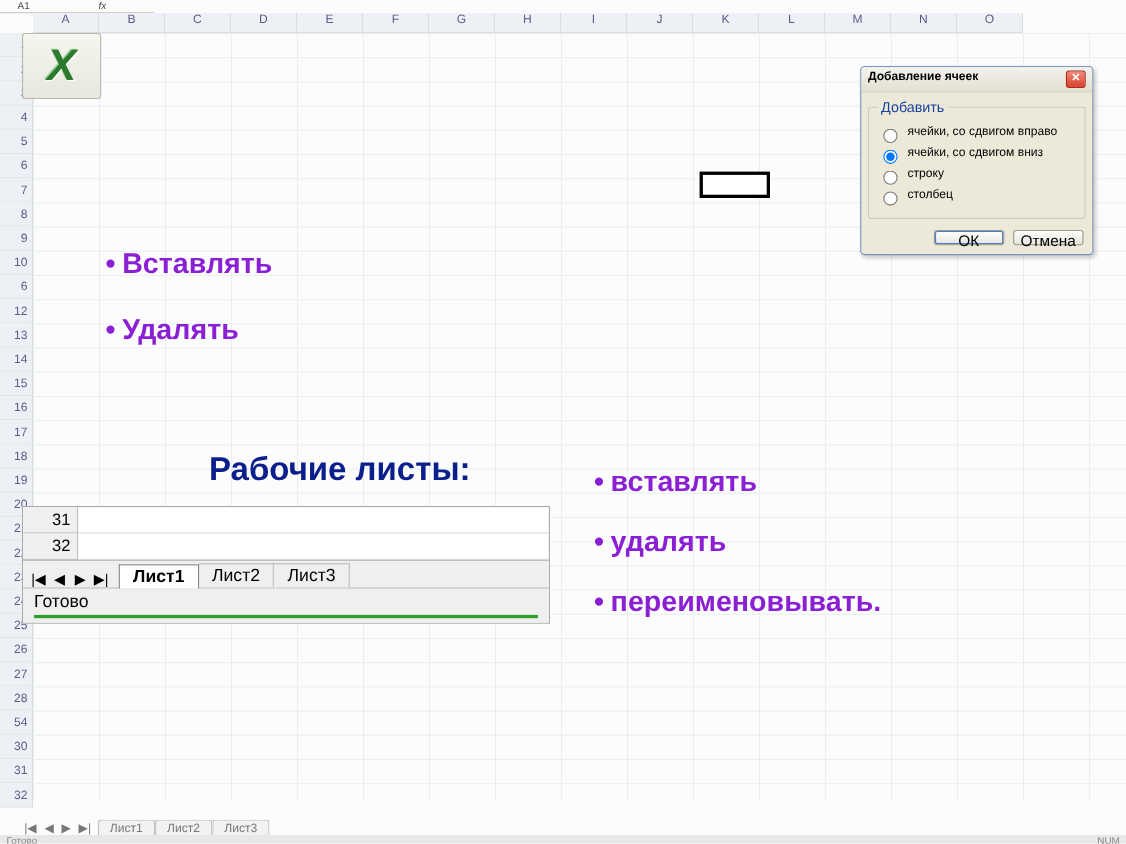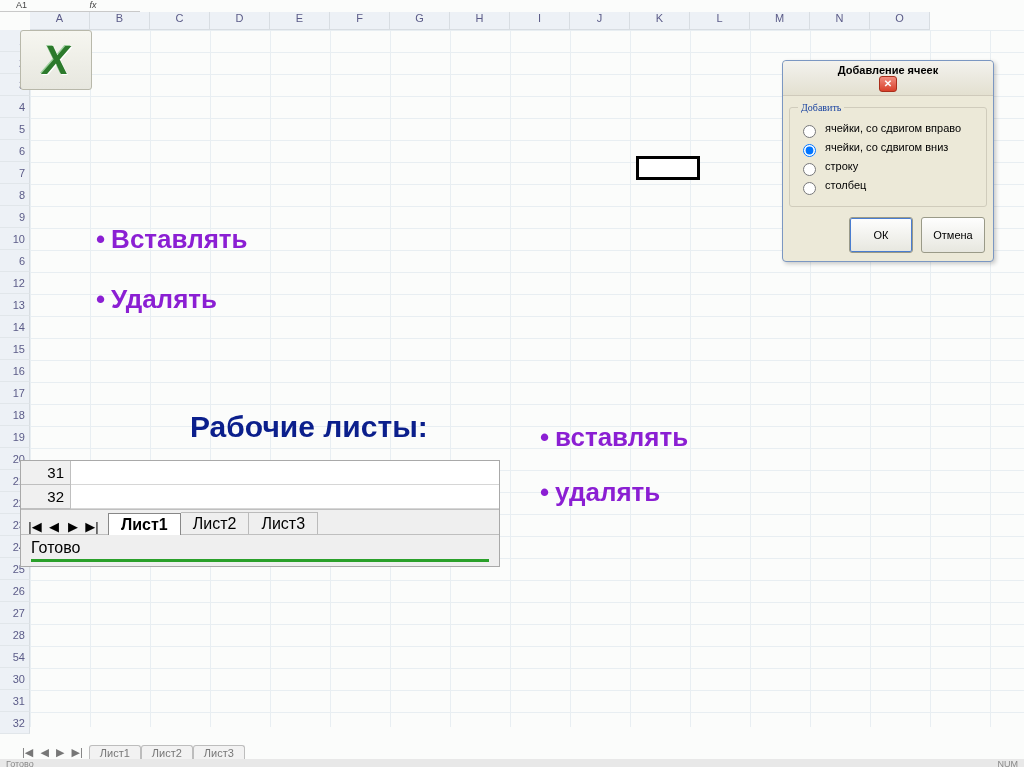--- a/index.html
+++ b/index.html
@@ -181,23 +181,21 @@
     border-radius: 4px;
     box-shadow: 2px 2px 4px rgba(0,0,0,.2);
     z-index: 10;
   }
   .dialog .titlebar {
     background: linear-gradient(#f3f2ee,#e3e0d0);
     border-bottom: 1px solid #cfcabb;
     padding: 3px 6px;
     font-weight: bold;
     display: flex;
-    align-items: center;
     border-radius: 4px 4px 0 0;
-    flex-direction: column;
   }
   .dialog .titlebar .dlg-title { flex: 1; }
   .dialog .close {
     width: 18px; height: 16px;
     background: linear-gradient(#f08b7d,#d8402a);
     border: 1px solid #aa2e1b;
     border-radius: 3px;
     color: #fff;
     font-size: 10px;
     font-weight: bold;
@@ -207,40 +205,39 @@
   }
   .dialog fieldset {
     border: 1px solid #d0ccbc;
     margin: 6px;
     padding: 6px 8px 8px;
     border-radius: 3px;
   }
   .dialog legend {
     color: #1842a0;
     padding: 0 3px;
-    font-size: 10px;
-    font-family: Liberation Serif, serif;
+    font-size: 13px;
   }
   .dialog label {
     display: flex;
     align-items: flex-start;
     gap: 6px;
     margin: 3px 0;
     cursor: pointer;
   }
   .dialog .btnrow {
     display: flex;
     justify-content: flex-end;
     gap: 8px;
     padding: 4px 8px 8px;
   }
   .dialog button {
     min-width: 64px;
-    height: 36px;
-    font-size: 11px;
+    height: 14px;
+    font-size: 14px;
     background: linear-gradient(#fefefe,#e7e7df);
     border: 1px solid #9a9a88;
     border-radius: 3px;
     cursor: pointer;
     text-align: center;
   }
   .dialog button.default {
     box-shadow: 0 0 0 1px #4a7dd0 inset;
   }
   
@@ -418,20 +415,21 @@
 
   <div class="bullets1" id="bullets1">
       <div>Вставлять</div>
       <div>Удалять</div>
     </div>
 
   <div class="title2">Рабочие листы:</div>
   <div class="bullets2" id="bullets2">
       <div>вставлять</div>
       <div>удалять</div>
+      <div>переименовывать.</div>
     </div>
 
   <div class="sel-cell"></div>
 
   <div class="dialog">
     <div class="titlebar">
       <span class="dlg-title">Добавление ячеек</span>
       <span class="close">✕</span>
     </div>
     <fieldset>

